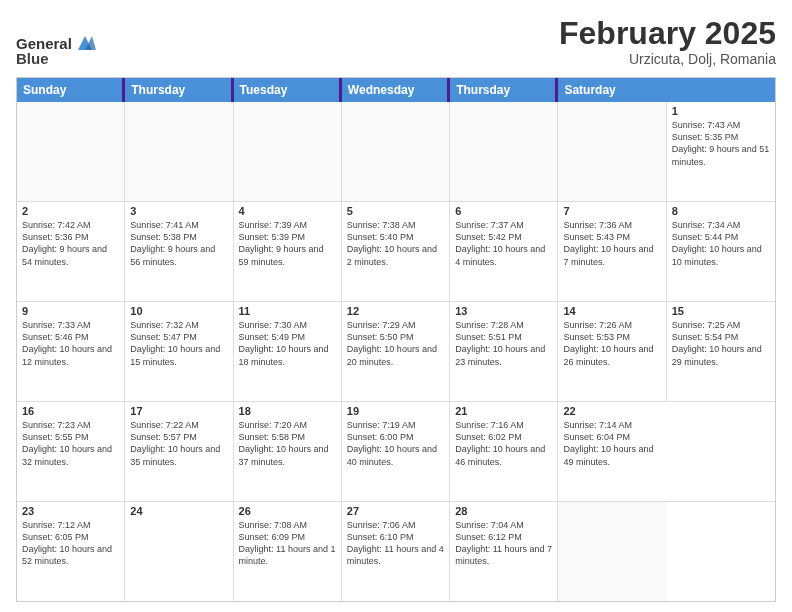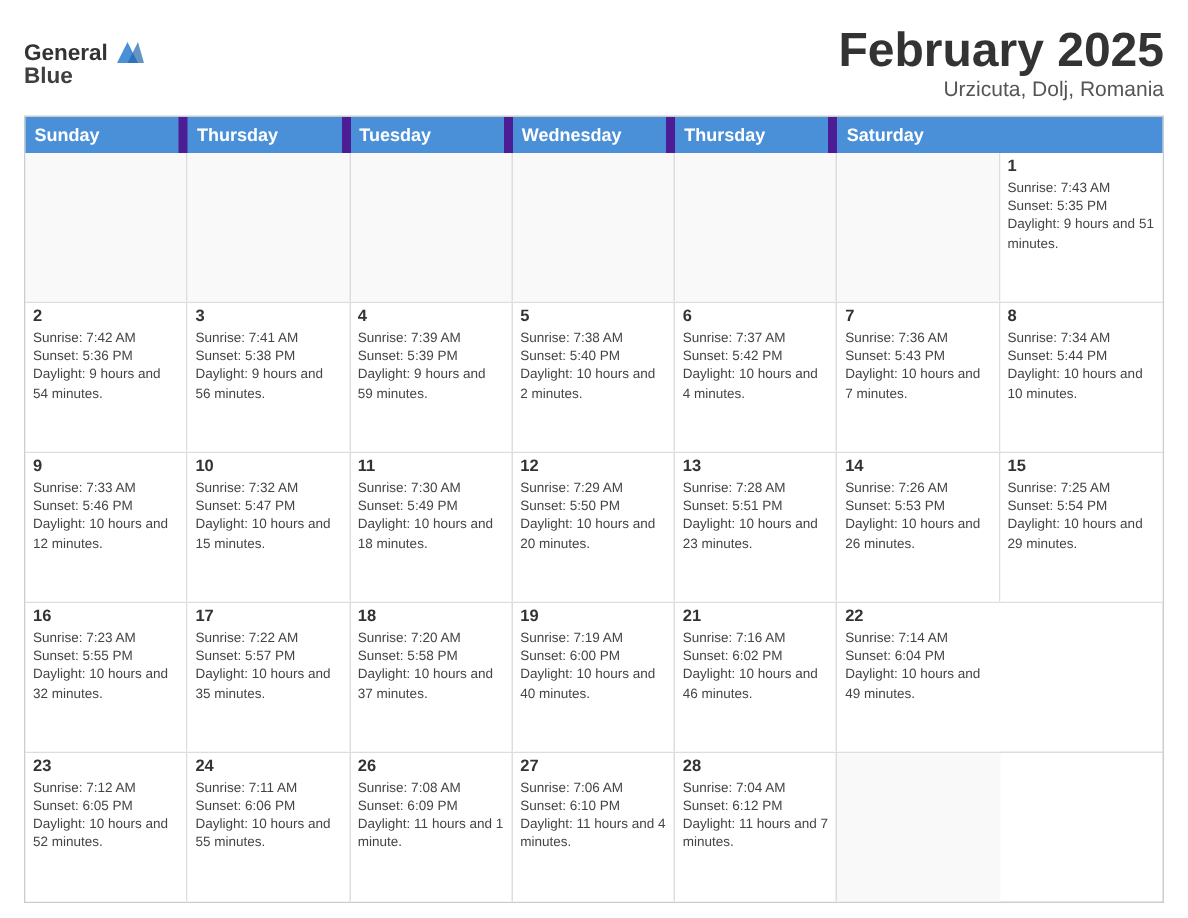--- a/index.html
+++ b/index.html
@@ -13,21 +13,21 @@
     .page {
       width: 792px;
       height: 612px;
       padding: 16px 16px 10px 16px;
       display: flex;
       flex-direction: column;
     }
     .header {
       display: flex;
       justify-content: space-between;
-      align-items: center;
+      align-items: flex-end;
       margin-bottom: 10px;
     }
     .logo {
       display: flex;
       align-items: center;
     }
     .logo-text-general {
       font-size: 15px;
       font-weight: bold;
       color: #333;
@@ -65,21 +65,21 @@
       display: grid;
       grid-template-columns: repeat(7, 1fr);
       background: #4a90d9;
     }
     .cal-header-cell {
       color: #fff;
       font-size: 12px;
       font-weight: bold;
       padding: 5px 6px;
       text-align: left;
-      border-right: 6px solid #4c1d95;
+      border-right: 3px solid #4c1d95;
     }
     .cal-header-cell:last-child {
       border-right: none;
     }
     .cal-body {
       flex: 1;
       display: flex;
       flex-direction: column;
     }
     .cal-week {
@@ -294,23 +294,20 @@
         </div>
         <div class="cal-week">
           <div class="cal-cell">
             <span class="day-num">23</span>
             <div class="day-info">Sunrise: 7:12 AM
 Sunset: 6:05 PM
 Daylight: 10 hours and 52 minutes.</div>
           </div>
           <div class="cal-cell">
             <span class="day-num">24</span>
-            <div class="day-info">Sunrise: 7:11 AM
-Sunset: 6:06 PM
-Daylight: 10 hours and 55 minutes.</div>
           </div>
           <div class="cal-cell">
             <span class="day-num">26</span>
             <div class="day-info">Sunrise: 7:08 AM
 Sunset: 6:09 PM
 Daylight: 11 hours and 1 minute.</div>
           </div>
           <div class="cal-cell">
             <span class="day-num">27</span>
             <div class="day-info">Sunrise: 7:06 AM

